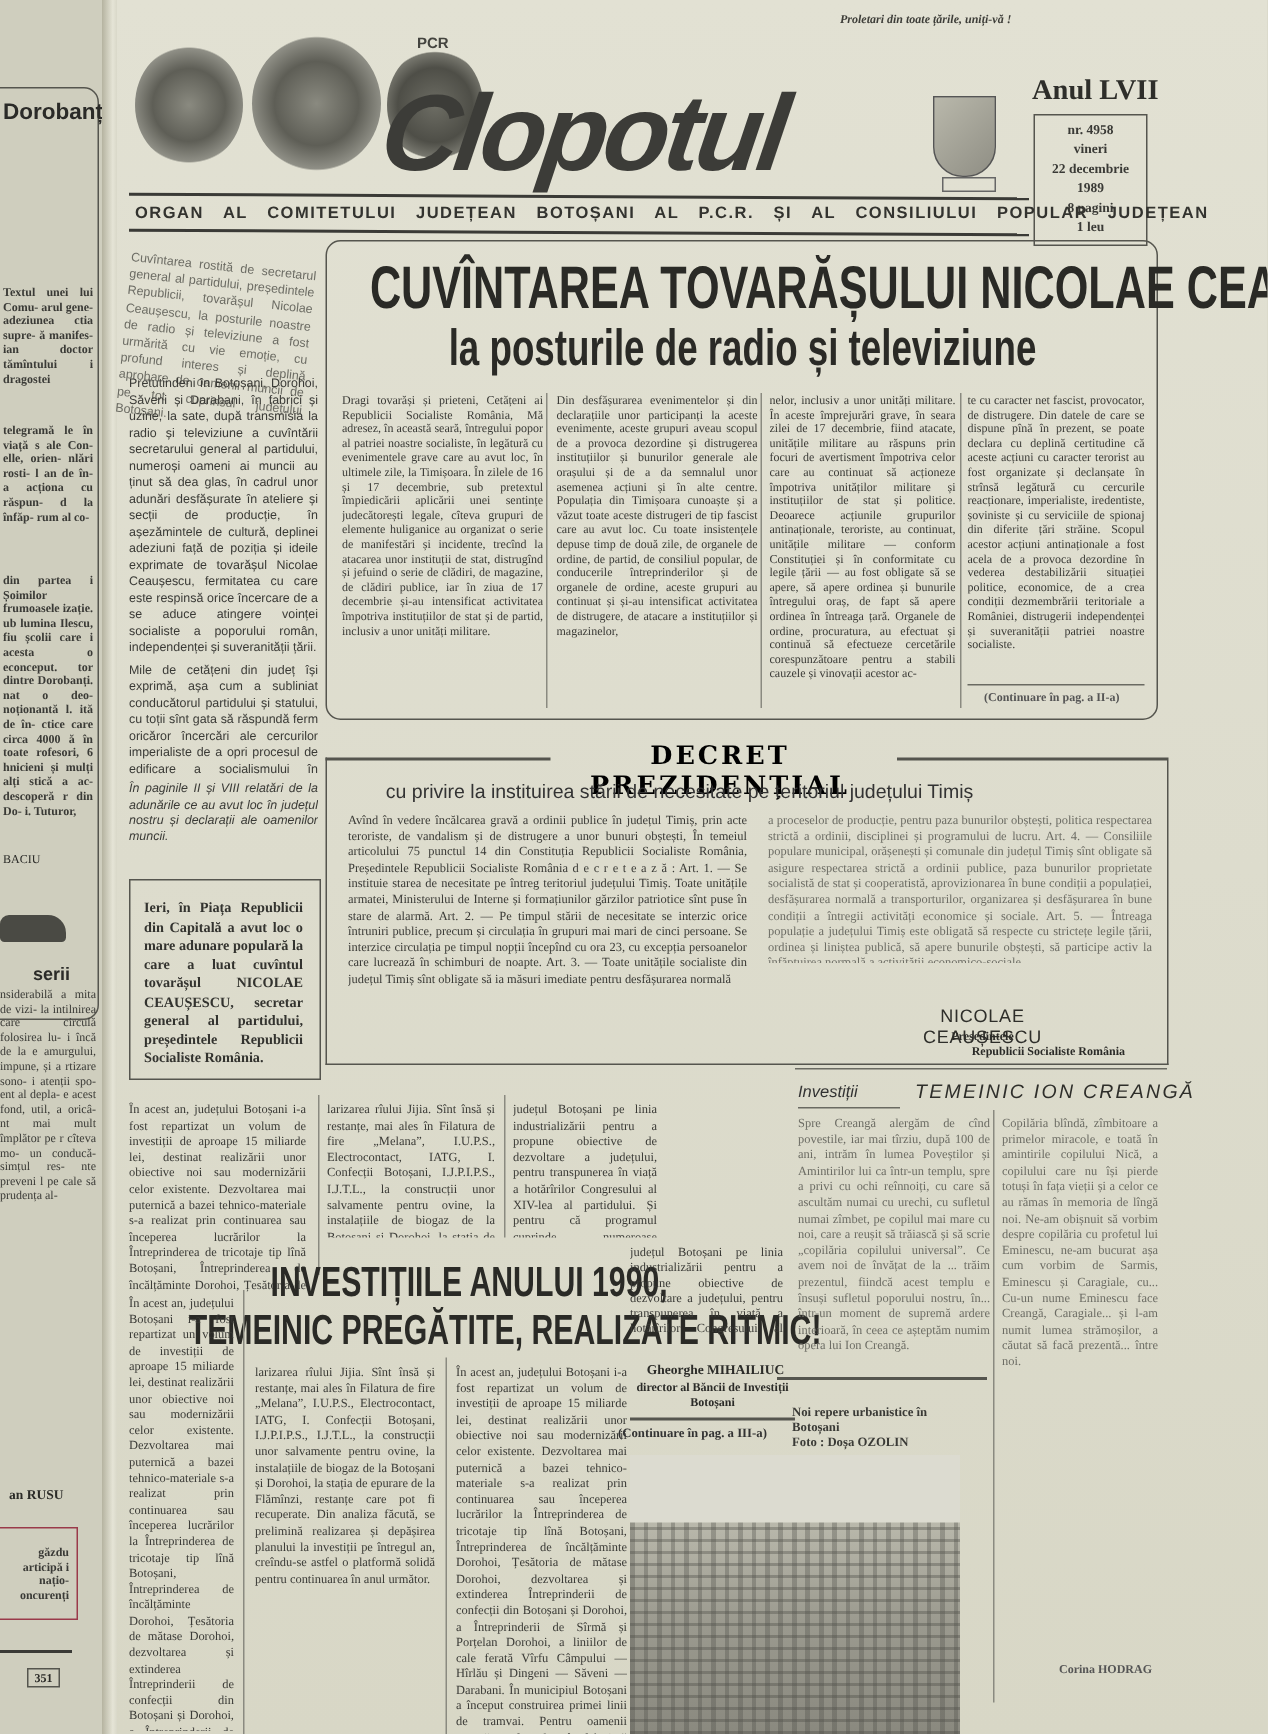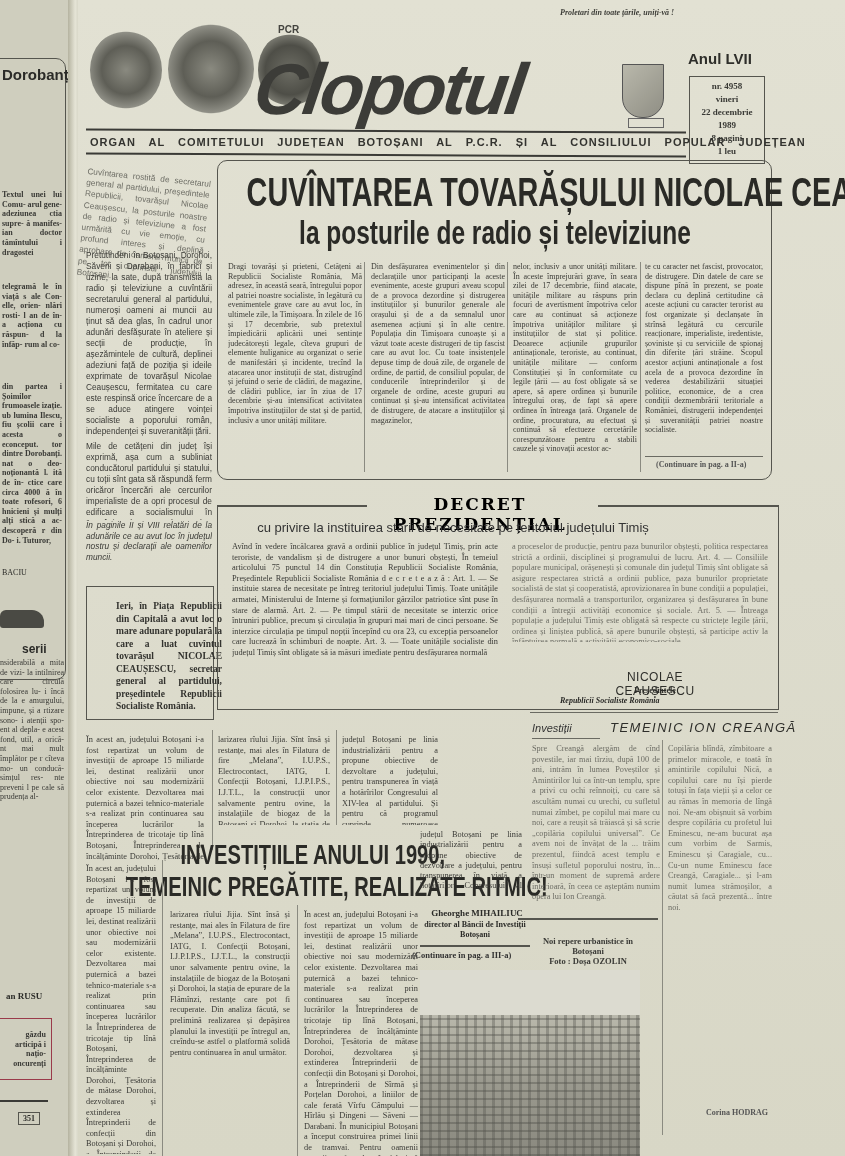--- a/index.html
+++ b/index.html
@@ -49,21 +49,21 @@
 <div class="page"></div>
 
 <div class="emblem" style="left:90px;top:30px;width:72px;height:80px;"></div>
 <div class="emblem" style="left:168px;top:24px;width:86px;height:90px;"></div>
 <div class="emblem" style="left:258px;top:32px;width:64px;height:76px;background:radial-gradient(circle,#6d6d64 0%,#4e4e47 50%,#77776e 70%,transparent 72%);"></div>
 <div class="abs bold" style="left:278px;top:24px;font-size:10px;font-family:'Liberation Sans',sans-serif;color:#44443f;">PCR</div>
 <div class="masthead-title">Clopotul</div>
 <div class="abs" style="left:560px;top:8px;font-size:8px;font-style:italic;font-weight:bold;color:#3d3d38;">Proletari din toate țările, uniți-vă !</div>
 <div class="abs" style="left:622px;top:64px;width:40px;height:52px;border:1.5px solid #555;border-radius:0 0 20px 20px;background:linear-gradient(135deg,#b9b8ab,#8f8e84);"></div>
 <div class="abs" style="left:628px;top:118px;width:34px;height:8px;border:1px solid #666;"></div>
-<div class="abs bold" style="left:688px;top:50px;font-size:15px;font-family:Liberation Sans, sans-serif;color:#2e2e2a;">Anul LVII</div>
+<div class="abs bold" style="left:688px;top:50px;font-size:19px;font-family:Liberation Serif, serif;color:#2e2e2a;">Anul LVII</div>
 <div class="abs" style="left:689px;top:76px;width:76px;height:88px;border:1.5px solid #55554e;text-align:center;font-size:9px;line-height:13px;font-weight:bold;color:#3a3a36;padding-top:3px;box-sizing:border-box;">
   <div>nr. 4958</div>
   <div>vineri</div>
   <div>22 decembrie</div>
   <div>1989</div>
   <div>8 pagini</div>
   <div>1 leu</div>
 </div>
 <div class="rule" style="left:86px;top:130px;width:600px;height:1.5px;transform:rotate(0.3deg);"></div>
 <div class="organ">ORGAN AL COMITETULUI JUDEȚEAN BOTOȘANI AL P.C.R. ȘI AL CONSILIULUI POPULAR JUDEȚEAN</div>
@@ -72,21 +72,21 @@
 <div class="abs txt faint" style="left:88px;top:166px;width:124px;height:210px;font-family:'Liberation Sans',sans-serif;font-size:8.3px;line-height:11.2px;transform:rotate(6deg);transform-origin:left top;">
   <span>Cuvîntarea rostită de secretarul general al partidului, președintele Republicii, tovarășul Nicolae Ceaușescu, la posturile noastre de radio și televiziune a fost urmărită cu vie emoție, cu profund interes și deplină aprobare de oamenii muncii de pe tot cuprinsul județului Botoșani.</span>
 </div>
 <div class="abs txt" style="left:86px;top:250px;width:126px;height:270px;font-family:'Liberation Sans',sans-serif;font-size:8.3px;line-height:11px;">
   <p style="margin:0 0 4px;">Pretutindeni în Botoșani, Dorohoi, Săveni și Darabani, în fabrici și uzine, la sate, după transmisia la radio și televiziune a cuvîntării secretarului general al partidului, numeroși oameni ai muncii au ținut să dea glas, în cadrul unor adunări desfășurate în ateliere și secții de producție, în așezămintele de cultură, deplinei adeziuni față de poziția și ideile exprimate de tovarășul Nicolae Ceaușescu, fermitatea cu care este respinsă orice încercare de a se aduce atingere voinței socialiste a poporului român, independenței și suveranității țării.</p>
   <p style="margin:0 0 4px;">Mile de cetățeni din județ își exprimă, așa cum a subliniat conducătorul partidului și statului, cu toții sînt gata să răspundă ferm oricăror încercări ale cercurilor imperialiste de a opri procesul de edificare a socialismului în România, de a ne dezmembra țara, este mereu gata de apărare a hotarelor patriei și devotament față de tovarășul Nicolae Ceaușescu.</p>
 </div>
 <div class="abs txt" style="left:86px;top:520px;width:126px;height:50px;font-family:'Liberation Sans',sans-serif;font-size:8.3px;line-height:10.5px;font-style:italic;">În paginile II și VIII relatări de la adunările ce au avut loc în județul nostru și declarații ale oamenilor muncii.</div>
 
 <div class="box" style="left:86px;top:586px;width:126px;height:132px;"></div>
-<div class="abs txt" style="left:96px;top:600px;width:106px;height:112px;font-size:9.5px;line-height:12.5px;font-weight:bold;color:#33332f;margin-left:20px;">Ieri, în Piața Republicii din Capitală a avut loc o mare adunare populară la care a luat cuvîntul tovarășul NICOLAE CEAUȘESCU, secretar general al partidului, președintele Republicii Socialiste România.</div>
+<div class="abs txt" style="left:96px;top:600px;width:106px;height:112px;font-size:9.5px;line-height:12.5px;font-weight:bold;color:#33332f;">Ieri, în Piața Republicii din Capitală a avut loc o mare adunare populară la care a luat cuvîntul tovarășul NICOLAE CEAUȘESCU, secretar general al partidului, președintele Republicii Socialiste România.</div>
 
 <div class="box" style="left:217px;top:160px;width:553px;height:318px;border-radius:10px;"></div>
 <div class="abs h1" style="left:150px;top:172px;width:690px;font-size:40px;line-height:40px;">CUVÎNTAREA TOVARĂȘULUI NICOLAE CEAUȘESCU</div>
 <div class="abs h1" style="left:220px;top:214px;width:550px;font-size:34px;line-height:36px;font-weight:bold;">la posturile de radio și televiziune</div>
 <div class="abs txt" style="left:228px;top:262px;width:134px;height:210px;">Dragi tovarăși și prieteni, Cetățeni ai Republicii Socialiste România, Mă adresez, în această seară, întregului popor al patriei noastre socialiste, în legătură cu evenimentele grave care au avut loc, în ultimele zile, la Timișoara. În zilele de 16 și 17 decembrie, sub pretextul împiedicării aplicării unei sentințe judecătorești legale, cîteva grupuri de elemente huliganice au organizat o serie de manifestări și incidente, trecînd la atacarea unor instituții de stat, distrugînd și jefuind o serie de clădiri, de magazine, de clădiri publice, iar în ziua de 17 decembrie și-au intensificat activitatea împotriva instituțiilor de stat și de partid, inclusiv a unor unități militare.</div>
 <div class="abs txt" style="left:371px;top:262px;width:134px;height:210px;">Din desfășurarea evenimentelor și din declarațiile unor participanți la aceste evenimente, aceste grupuri aveau scopul de a provoca dezordine și distrugerea instituțiilor și bunurilor generale ale orașului și de a da semnalul unor asemenea acțiuni și în alte centre. Populația din Timișoara cunoaște și a văzut toate aceste distrugeri de tip fascist care au avut loc. Cu toate insistențele depuse timp de două zile, de organele de ordine, de partid, de consiliul popular, de conducerile întreprinderilor și de organele de ordine, aceste grupuri au continuat și și-au intensificat activitatea de distrugere, de atacare a instituțiilor și magazinelor,</div>
 <div class="abs" style="left:364px;top:262px;width:1px;height:210px;background:#8a8a80;"></div>
 <div class="abs txt" style="left:513px;top:262px;width:124px;height:210px;">nelor, inclusiv a unor unități militare. În aceste împrejurări grave, în seara zilei de 17 decembrie, fiind atacate, unitățile militare au răspuns prin focuri de avertisment împotriva celor care au continuat să acționeze împotriva unităților militare și instituțiilor de stat și politice. Deoarece acțiunile grupurilor antinaționale, teroriste, au continuat, unitățile militare — conform Constituției și în conformitate cu legile țării — au fost obligate să se apere, să apere ordinea și bunurile întregului oraș, de fapt să apere ordinea în întreaga țară. Organele de ordine, procuratura, au efectuat și continuă să efectueze cercetările corespunzătoare pentru a stabili cauzele și vinovații acestor ac-</div>
 <div class="abs" style="left:507px;top:262px;width:1px;height:210px;background:#8a8a80;"></div>
 <div class="abs txt" style="left:645px;top:262px;width:118px;height:180px;">te cu caracter net fascist, provocator, de distrugere. Din datele de care se dispune pînă în prezent, se poate declara cu deplină certitudine că aceste acțiuni cu caracter terorist au fost organizate și declanșate în strînsă legătură cu cercurile reacționare, imperialiste, iredentiste, șoviniste și cu serviciile de spionaj din diferite țări străine. Scopul acestor acțiuni antinaționale a fost acela de a provoca dezordine în vederea destabilizării situației politice, economice, de a crea condiții dezmembrării teritoriale a României, distrugerii independenței și suveranității patriei noastre socialiste.</div>
@@ -96,21 +96,21 @@
 
 <div class="box" style="left:217px;top:505px;width:560px;height:204px;border-top:none;"></div>
 <div class="abs" style="left:217px;top:505px;width:150px;height:1.5px;background:#55554e;"></div>
 <div class="abs" style="left:598px;top:505px;width:180px;height:1.5px;background:#55554e;"></div>
 <div class="abs decret-title" style="left:360px;top:494px;width:240px;">DECRET PREZIDENȚIAL</div>
 <div class="abs subtitle" style="left:217px;top:520px;width:472px;">cu privire la instituirea stării de necesitate pe teritoriul județului Timiș</div>
 <div class="abs txt" style="left:232px;top:542px;width:266px;height:160px;font-size:8.3px;line-height:10.6px;">Avînd în vedere încălcarea gravă a ordinii publice în județul Timiș, prin acte teroriste, de vandalism și de distrugere a unor bunuri obștești, În temeiul articolului 75 punctul 14 din Constituția Republicii Socialiste România, Președintele Republicii Socialiste România d e c r e t e a z ă : Art. 1. — Se instituie starea de necesitate pe întreg teritoriul județului Timiș. Toate unitățile armatei, Ministerului de Interne și formațiunilor gărzilor patriotice sînt puse în stare de alarmă. Art. 2. — Pe timpul stării de necesitate se interzic orice întruniri publice, precum și circulația în grupuri mai mari de cinci persoane. Se interzice circulația pe timpul nopții începînd cu ora 23, cu excepția persoanelor care lucrează în schimburi de noapte. Art. 3. — Toate unitățile socialiste din județul Timiș sînt obligate să ia măsuri imediate pentru desfășurarea normală</div>
 <div class="abs txt faint" style="left:512px;top:542px;width:256px;height:100px;font-size:8.3px;line-height:10.6px;">a proceselor de producție, pentru paza bunurilor obștești, politica respectarea strictă a ordinii, disciplinei și programului de lucru. Art. 4. — Consiliile populare municipal, orășenești și comunale din județul Timiș sînt obligate să asigure respectarea strictă a ordinii publice, paza bunurilor proprietate socialistă de stat și cooperatistă, aprovizionarea în bune condiții a populației, desfășurarea normală a transporturilor, organizarea și desfășurarea în bune condiții a întregii activități economice și sociale. Art. 5. — Întreaga populație a județului Timiș este obligată să respecte cu strictețe legile țării, ordinea și liniștea publică, să apere bunurile obștești, să participe activ la înfăptuirea normală a activității economico-sociale.</div>
 <div class="abs" style="left:600px;top:670px;width:110px;text-align:center;font-family:'Liberation Sans',sans-serif;font-size:12px;letter-spacing:0.5px;color:#2e2e2a;">NICOLAE CEAUȘESCU</div>
 <div class="abs" style="left:600px;top:686px;width:110px;text-align:center;font-size:8px;font-weight:bold;">Președintele</div>
-<div class="abs" style="left:560px;top:696px;width:190px;text-align:left;font-size:8px;font-weight:bold;font-style:italic;">Republicii Socialiste România</div>
+<div class="abs" style="left:560px;top:696px;width:190px;text-align:right;font-size:8px;font-weight:bold;">Republicii Socialiste România</div>
 
 <div class="abs txt" style="left:86px;top:735px;width:118px;height:128px;font-size:8.3px;line-height:10.6px;">În acest an, județului Botoșani i-a fost repartizat un volum de investiții de aproape 15 miliarde lei, destinat realizării unor obiective noi sau modernizării celor existente. Dezvoltarea mai puternică a bazei tehnico-materiale s-a realizat prin continuarea sau începerea lucrărilor la Întreprinderea de tricotaje tip lînă Botoșani, Întreprinderea de încălțăminte Dorohoi, Țesătoria de mătase Dorohoi, dezvoltarea și extinderea Întreprinderii de confecții din Botoșani și Dorohoi, a Întreprinderii de Sîrmă și Porțelan Dorohoi, a liniilor de cale ferată Vîrfu Câmpului — Hîrlău și Dingeni — Săveni — Darabani. În municipiul Botoșani a început construirea primei linii de tramvai. Pentru oamenii muncii au fost date în folosință peste 1500 de apartamente.</div>
 <div class="abs" style="left:212px;top:730px;width:1px;height:120px;background:#8a8a80;"></div>
 <div class="abs txt" style="left:218px;top:735px;width:112px;height:90px;font-size:8.3px;line-height:10.6px;">larizarea rîului Jijia. Sînt însă și restanțe, mai ales în Filatura de fire „Melana”, I.U.P.S., Electrocontact, IATG, I. Confecții Botoșani, I.J.P.I.P.S., I.J.T.L., la construcții unor salvamente pentru ovine, la instalațiile de biogaz de la Botoșani și Dorohoi, la stația de epurare de la Flămînzi, restanțe care pot fi recuperate. Din analiza făcută, se prelimină realizarea și depășirea planului la investiții pe întregul an, creîndu-se astfel o platformă solidă pentru continuarea în anul următor.</div>
 <div class="abs" style="left:336px;top:730px;width:1px;height:95px;background:#8a8a80;"></div>
 <div class="abs txt" style="left:342px;top:735px;width:96px;height:90px;font-size:8.3px;line-height:10.6px;">județul Botoșani pe linia industrializării pentru a propune obiective de dezvoltare a județului, pentru transpunerea în viață a hotărîrilor Congresului al XIV-lea al partidului. Și pentru că programul cuprinde numeroase obiective de interes deosebit pentru dezvoltarea economico-socială a județului, să amintesc cîteva: Fabrica de aparataj electric de comutație și mijloace electronice și automatizare, dezvoltarea și modernizarea fabricației de echipamente antigrizutoase la Întreprinderea „Electrocontact”.</div>
 <div class="abs h1" style="left:130px;top:840px;width:360px;font-size:28px;line-height:30px;">INVESTIȚIILE ANULUI 1990,</div>
 <div class="abs h1" style="left:60px;top:872px;width:470px;font-size:28px;line-height:30px;">TEMEINIC PREGĂTITE, REALIZATE RITMIC!</div>
 <div class="abs txt" style="left:86px;top:864px;width:70px;height:290px;font-size:8.3px;line-height:10.6px;">În acest an, județului Botoșani i-a fost repartizat un volum de investiții de aproape 15 miliarde lei, destinat realizării unor obiective noi sau modernizării celor existente. Dezvoltarea mai puternică a bazei tehnico-materiale s-a realizat prin continuarea sau începerea lucrărilor la Întreprinderea de tricotaje tip lînă Botoșani, Întreprinderea de încălțăminte Dorohoi, Țesătoria de mătase Dorohoi, dezvoltarea și extinderea Întreprinderii de confecții din Botoșani și Dorohoi, a Întreprinderii de Sîrmă și Porțelan Dorohoi, a liniilor de cale ferată Vîrfu Câmpului — Hîrlău și Dingeni — Săveni — Darabani. În municipiul Botoșani a început construirea primei linii de tramvai. Pentru oamenii muncii au fost date în folosință peste 1500 de apartamente.</div>
 <div class="abs" style="left:162px;top:860px;width:1px;height:296px;background:#8a8a80;"></div>
@@ -127,20 +127,20 @@
 <div class="abs" style="left:530px;top:712px;width:248px;height:1px;background:#6a6a62;"></div>
 <div class="abs" style="left:532px;top:722px;font-size:11px;font-style:italic;font-family:'Liberation Sans',sans-serif;color:#333;">Investiții</div>
 <div class="abs" style="left:610px;top:720px;font-size:13px;font-style:italic;font-family:'Liberation Sans',sans-serif;letter-spacing:1.5px;color:#2e2e2a;">TEMEINIC ION CREANGĂ</div>
 <div class="abs" style="left:532px;top:738px;width:68px;height:1px;background:#6a6a62;"></div>
 <div class="abs txt faint" style="left:532px;top:744px;width:128px;height:172px;font-size:8.3px;line-height:10.6px;">Spre Creangă alergăm de cînd povestile, iar mai tîrziu, după 100 de ani, intrăm în lumea Poveștilor și Amintirilor lui ca într-un templu, spre a privi cu ochi reînnoiți, cu care să ascultăm numai cu urechi, cu sufletul numai zîmbet, pe copilul mai mare cu noi, care a reușit să trăiască și să scrie „copilăria copilului universal”. Ce avem noi de învățat de la ... trăim prezentul, fiindcă acest templu e însuși sufletul poporului nostru, în... într-un moment de supremă ardere interioară, în ceea ce așteptăm numim opera lui Ion Creangă.</div>
 <div class="abs txt faint" style="left:668px;top:744px;width:104px;height:380px;font-size:8.3px;line-height:10.6px;">Copilăria blîndă, zîmbitoare a primelor miracole, e toată în amintirile copilului Nică, a copilului care nu își pierde totuși în fața vieții și a celor ce au rămas în memoria de lîngă noi. Ne-am obișnuit să vorbim despre copilăria cu profetul lui Eminescu, ne-am bucurat așa cum vorbim de Sarmis, Eminescu și Caragiale, cu... Cu-un nume Eminescu face Creangă, Caragiale... și l-am numit lumea strămoșilor, a căutat să facă prezentă... între noi.</div>
 <div class="abs" style="left:662px;top:740px;width:1px;height:395px;background:#8a8a80;"></div>
 <div class="abs bold" style="left:706px;top:1108px;font-size:8px;color:#555;">Corina HODRAG</div>
 
 <div class="abs" style="left:518px;top:918px;width:140px;height:1.5px;background:#55554e;"></div>
-<div class="abs" style="left:528px;top:936px;width:120px;text-align:center;font-size:8.5px;font-weight:bold;color:#3a3a36;line-height:10px;">
+<div class="abs" style="left:528px;top:936px;width:120px;text-align:left;font-size:8.5px;font-weight:bold;color:#3a3a36;line-height:10px;">
   <div>Noi repere urbanistice în</div>
   <div>Botoșani</div>
   <div>Foto : Doșa OZOLIN</div>
 </div>
 <div class="photo" style="left:420px;top:970px;width:220px;height:186px;">
   <div class="sky"></div>
 </div>
 
 </body></html>

